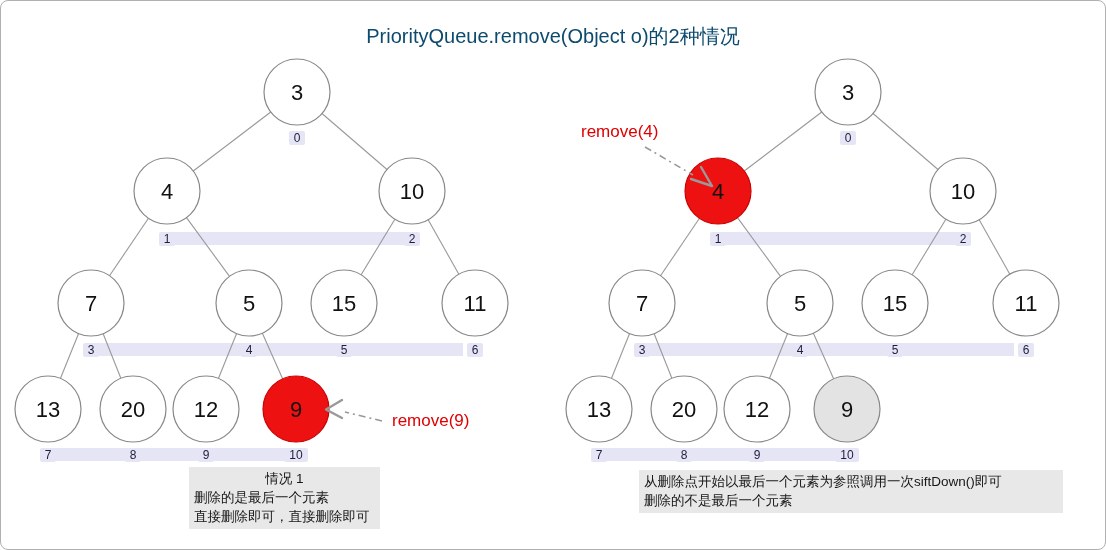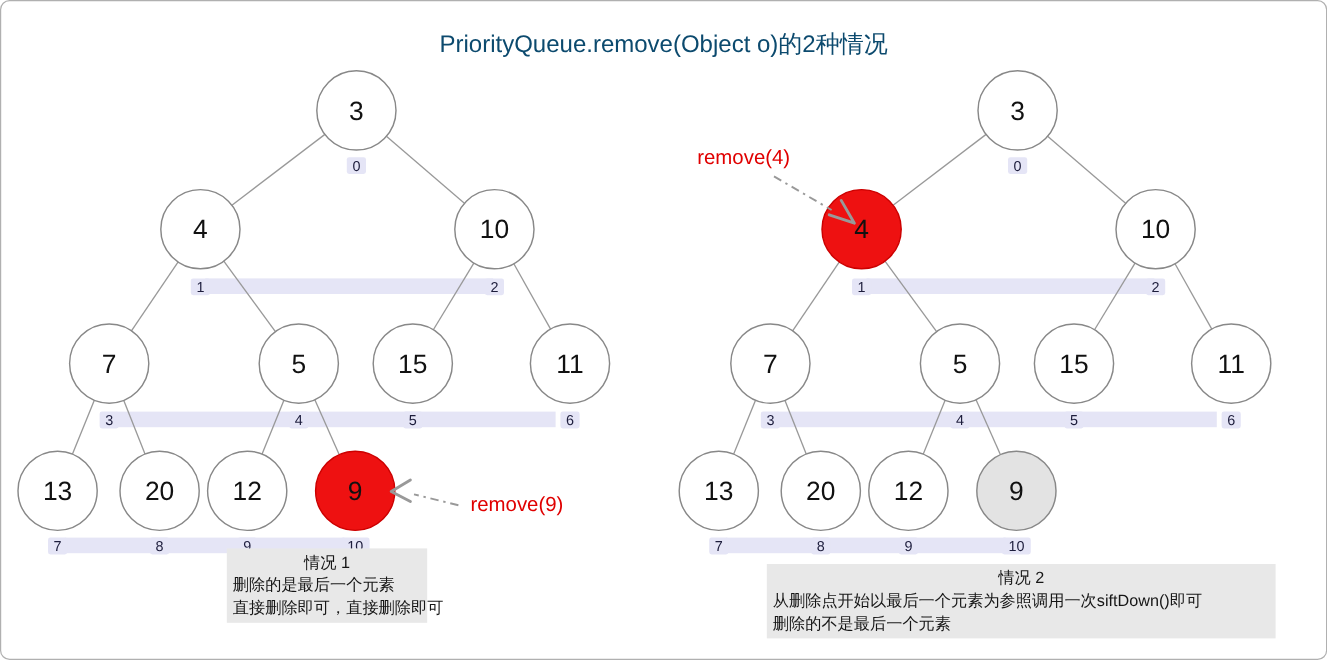--- a/index.html
+++ b/index.html
@@ -24,21 +24,21 @@
     position:absolute;color:#e00000;font-size:17px;white-space:nowrap;
   }
   #remove9{left:371px;top:410px;margin-left:20px;}
   #remove4{left:580px;top:121px;}
   .caption{
     position:absolute;background:#e8e8e8;color:#161616;
     font-size:13.5px;line-height:19px;padding:2px 5px 3px 5px;
     box-sizing:border-box;white-space:nowrap;
   }
   .cap-title{text-align:center;}
-  #cap1{left:188px;top:456px;width:167px;}
+  #cap1{left:188px;top:466px;width:191px;}
   #cap2{left:638px;top:469px;width:424px;}
 </style>
 </head>
 <body>
 
 <div class="canvas">
 
   <div class="title">PriorityQueue.remove(Object o)的2种情况</div>
 
   <svg id="diagram" width="1106" height="550">
@@ -173,18 +173,17 @@
   <div class="remove-label" id="remove9">remove(9)</div>
   <div class="remove-label" id="remove4">remove(4)</div>
 
   <div class="caption" id="cap1">
     <div class="cap-title">情况 1</div>
     <div class="cap-line">删除的是最后一个元素</div>
     <div class="cap-line">直接删除即可，直接删除即可</div>
   </div>
 
   <div class="caption" id="cap2">
-    <div class="cap-title">情况 2</div>
     <div class="cap-line">从删除点开始以最后一个元素为参照调用一次siftDown()即可</div>
     <div class="cap-line">删除的不是最后一个元素</div>
   </div>
 
 </div>
 
 </body></html>

